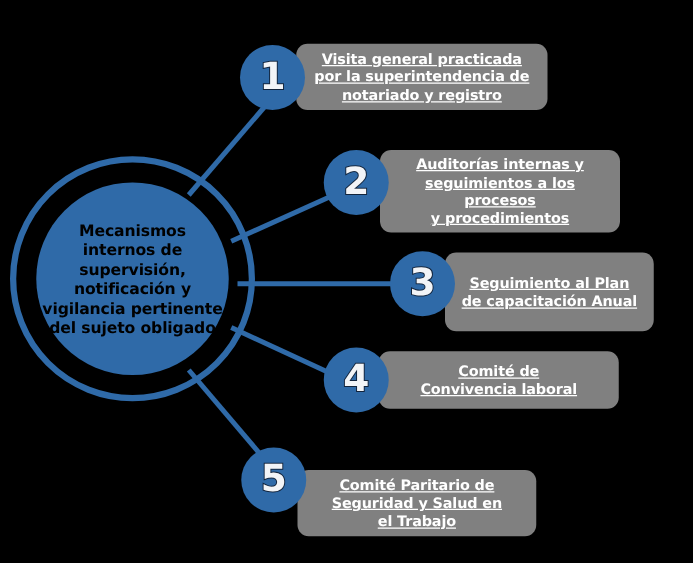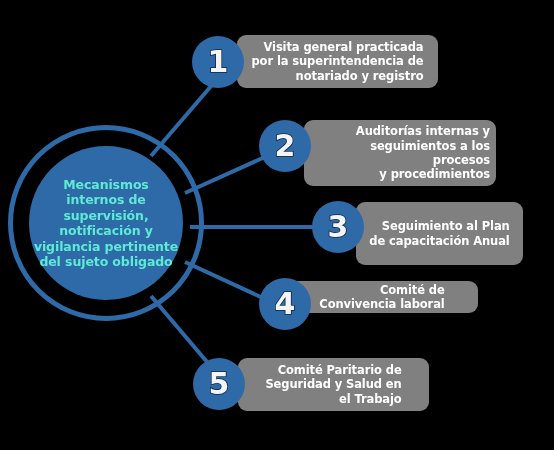--- a/index.html
+++ b/index.html
@@ -51,21 +51,21 @@
     border-radius: 50%;
     background: #2f6aa8;
     display: flex;
     align-items: center;
     justify-content: center;
     text-align: center;
     box-sizing: border-box;
     padding: 4px;
   }
   #hub-core-text {
-    color: #5eead4;
+    color: #000000;
     font-size: 12.5px;
     line-height: 1.24;
     font-weight: 600;
     letter-spacing: -0.1px;
     white-space: pre-line;
   }
 
   
   .node {
     position: absolute;
@@ -77,24 +77,25 @@
     display: flex;
     align-items: center;
     justify-content: center;
     box-sizing: border-box;
   }
   .node-box-text {
     color: #ffffff;
     font-size: 11.5px;
     line-height: 1.26;
     font-weight: 600;
-    text-align: right;
+    text-align: center;
     white-space: pre-line;
     letter-spacing: -0.1px;
     padding: 0 6px;
+    text-decoration: underline;
   }
   .node-badge {
     position: absolute;
     border-radius: 50%;
     background: #2f6aa8;
     display: flex;
     align-items: center;
     justify-content: center;
   }
   .node-badge-num {
@@ -158,31 +159,31 @@
     <div class="node-box" style="left:356px; top:202px; width:167px; height:63px;">
       <div class="node-box-text">Seguimiento al Plan
 de capacitación Anual</div>
     </div>
     <div class="node-badge" style="left:312px; top:201px; width:52px; height:52px;">
       <span class="node-badge-num">3</span>
     </div>
   </div>
 
   <div class="node">
-    <div class="node-box" style="left:286px; top:281px; width:192px; height:32px;">
+    <div class="node-box" style="left:303px; top:281px; width:192px; height:46px;">
       <div class="node-box-text">Comité de
 Convivencia laboral</div>
     </div>
     <div class="node-badge" style="left:259px; top:278px; width:52px; height:52px;">
       <span class="node-badge-num">4</span>
     </div>
   </div>
 
   <div class="node">
-    <div class="node-box" style="left:238px; top:358px; width:191px; height:53px;">
+    <div class="node-box" style="left:238px; top:376px; width:191px; height:53px;">
       <div class="node-box-text">Comité Paritario de
 Seguridad y Salud en
 el Trabajo</div>
     </div>
     <div class="node-badge" style="left:193px; top:358px; width:52px; height:52px;">
       <span class="node-badge-num">5</span>
     </div>
   </div>
 
 </div>

